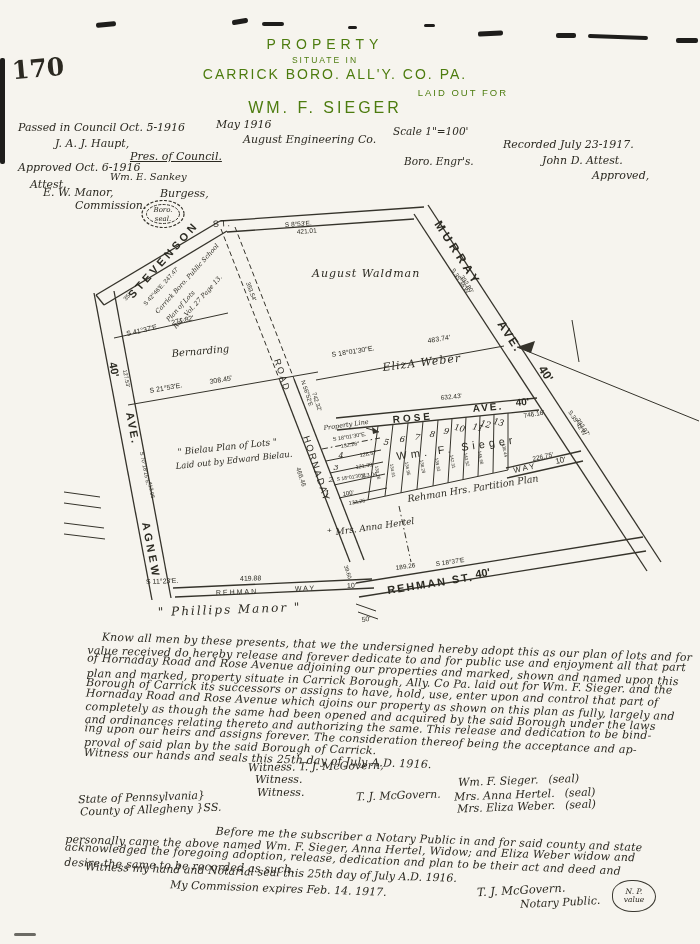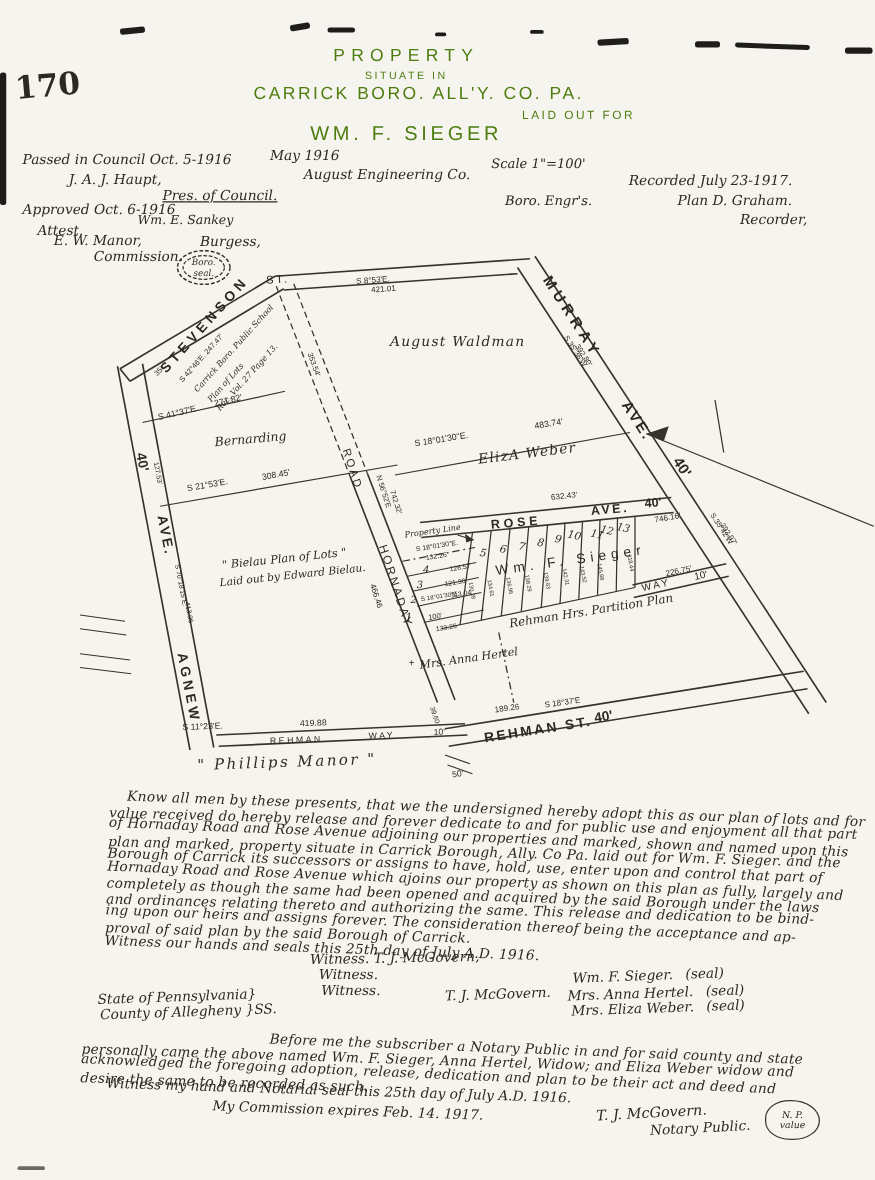--- a/index.html
+++ b/index.html
@@ -59,22 +59,22 @@
   <div class="abs hw" style="left:55px;top:137px;font-size:11px;text-align:center;">J. A. J. Haupt,</div>
   <div class="abs hw" style="left:130px;top:150px;font-size:11px;text-decoration:underline;">Pres. of Council.</div>
   <div class="abs hw" style="left:18px;top:161px;font-size:11px;">Approved Oct. 6-1916</div>
   <div class="abs hw" style="left:30px;top:178px;font-size:11px;">Attest.</div>
   <div class="abs hw" style="left:110px;top:171px;font-size:10px;font-style:italic;">Wm. E. Sankey</div>
   <div class="abs hw" style="left:43px;top:186px;font-size:11px;">E. W. Manor,</div>
   <div class="abs hw" style="left:160px;top:187px;font-size:11px;">Burgess,</div>
   <div class="abs hw" style="left:75px;top:199px;font-size:11px;">Commission.</div>
 
   <div class="abs hw" style="left:503px;top:138px;font-size:11px;">Recorded July 23-1917.</div>
-  <div class="abs hw" style="left:542px;top:154px;font-size:11px;">Plan D. Graham.</div>
-  <div class="abs hw" style="left:592px;top:169px;font-size:11px;">Recorder,</div>
+  <div class="abs hw" style="left:542px;top:154px;font-size:11px;">John D. Attest.</div>
+  <div class="abs hw" style="left:592px;top:169px;font-size:11px;">Approved,</div>
 
   <svg style="position:absolute;left:0;top:200px;" width="700" height="430" viewBox="0 200 700 430">
     <g class="ln2">
 
       <line x1="96" y1="295" x2="220" y2="221"></line>
       <line x1="104" y1="305" x2="227" y2="231"></line>
       <line x1="96" y1="295" x2="104" y2="305"></line>
 
       <line x1="220" y1="221" x2="424" y2="207"></line>
       <line x1="227" y1="232" x2="414" y2="219"></line>

